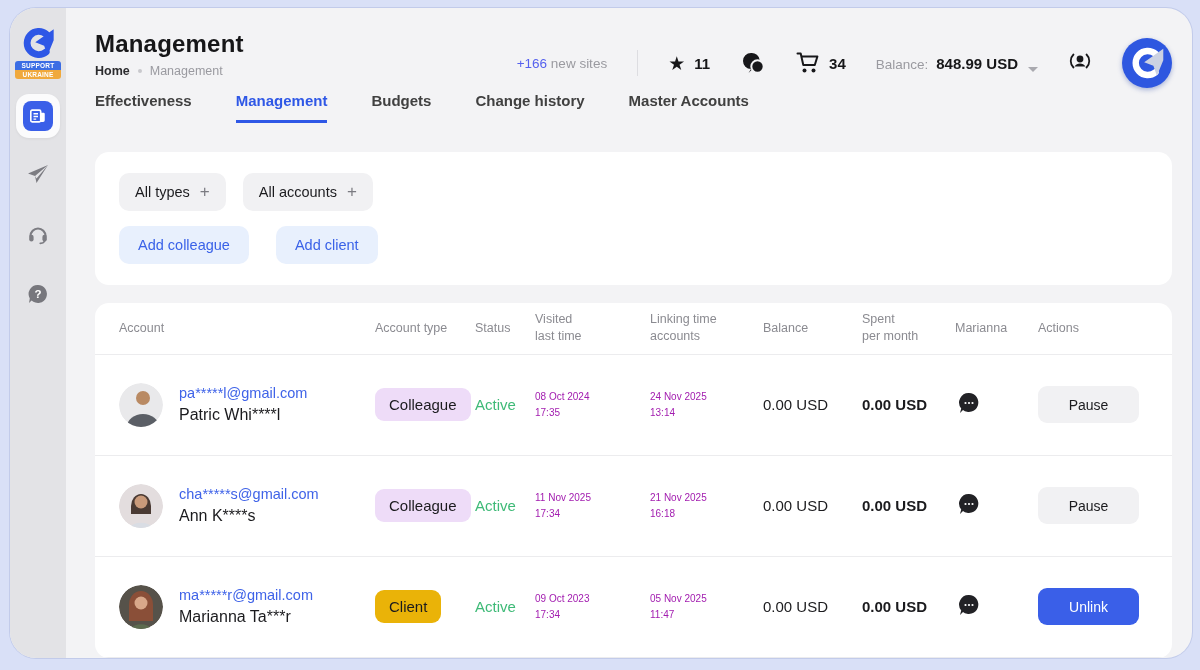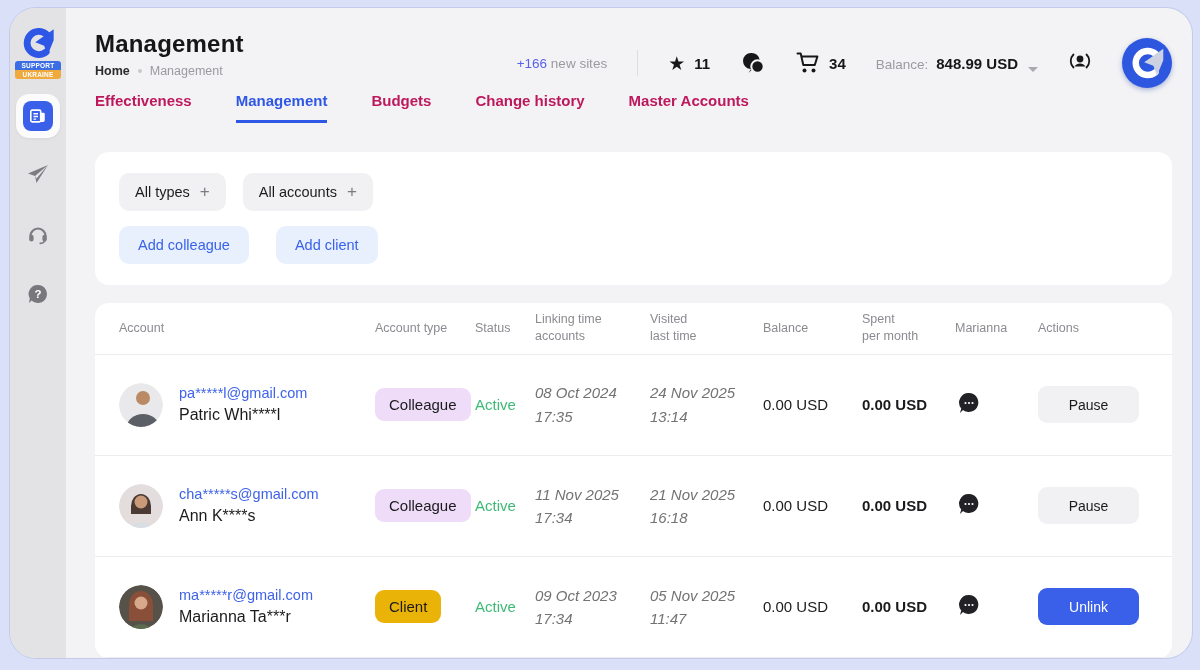--- a/index.html
+++ b/index.html
@@ -41,21 +41,21 @@
   .vdiv { width:1px; height:26px; background:#dddde1; }
   .stat { display:flex; align-items:center; gap:9px; font-size:15px; font-weight:bold; color:#161618; }
   .star-glyph { font-size:19px; line-height:1; }
   .balance { font-size:13.5px; color:#9a9aa0; display:flex; align-items:flex-end; gap:8px; }
   .balance b { color:#161618; font-size:15px; }
   .caret { width:0; height:0; border-left:5px solid transparent; border-right:5px solid transparent; border-top:5px solid #a9a9af; margin-left:2px; }
   .avatar-logo { width:50px; height:50px; border-radius:50%; background:#2e57e0; display:flex; align-items:center; justify-content:center; box-shadow:0 2px 5px rgba(30,60,160,.35); }
 
   
   .tabs { display:flex; gap:44px; height:40px; align-items:flex-start; }
-  .tab { font-size:15px; font-weight:bold; color:#be185d; padding-bottom:11px; cursor:pointer; }
+  .tab { font-size:15px; font-weight:bold; color:#404040; padding-bottom:11px; cursor:pointer; }
   .tab.active { color:#2e57e6; border-bottom:3px solid #2e57e6; }
 
   
   .card { background:#fff; border-radius:14px; }
   .filter-card { margin-top:20px; padding:21px 24px; }
   .chip-row { display:flex; gap:17px; }
   .chip { background:#f1f1f3; border:none; border-radius:10px; padding:0 16px; height:38px; display:flex; align-items:center; gap:10px; font-size:14.5px; color:#1b1b1e; font-family:inherit; cursor:pointer; }
   .chip .plus { color:#7b7b81; font-size:17px; }
   .btn-row { display:flex; gap:27px; margin-top:15px; }
   .soft-blue-btn { background:#e8f0fd; border:none; border-radius:10px; height:38px; padding:0 19px; font-size:14.5px; color:#3a62e8; font-family:inherit; cursor:pointer; }
@@ -67,21 +67,21 @@
   .th { font-size:12.5px; color:#8b8b91; white-space:pre-line; line-height:1.35; }
   .trow { height:104px; border-bottom:1px solid #ececee; }
   .acct { display:flex; align-items:center; gap:16px; }
   .avatar { width:44px; height:44px; border-radius:50%; overflow:hidden; flex:0 0 44px; }
   .email { font-size:14.5px; color:#3f63e8; cursor:pointer; }
   .uname { font-size:16px; color:#1b1b1e; margin-top:5px; }
   .badge { display:inline-block; padding:8px 14px; border-radius:9px; font-size:15px; color:#1b1b1e; }
   .badge.colleague { background:#eedcf8; }
   .badge.client { background:#eab308; }
   .status { font-size:15px; color:#3eba77; }
-  .dt { font-size:15px; color:#737373; white-space:pre-line; line-height:1.55;font-style:italic; }
+  .dt { font-size:10px; color:#a21caf; white-space:pre-line; line-height:1.55; }
   .bal { font-size:15px; color:#1b1b1e; }
   .spent { font-size:15px; font-weight:bold; color:#1b1b1e; }
   .msg-btn { background:none; border:none; cursor:pointer; width:28px; height:28px; padding:0; }
   .action-btn { width:101px; height:37px; border:none; border-radius:9px; font-size:14px; font-family:inherit; cursor:pointer; }
   .action-btn.pause { background:#f1f1f3; color:#1b1b1e; }
   .action-btn.unlink { background:#3a5fe8; color:#fff; }
 </style>
 </head>
 <body>
 
@@ -218,24 +218,24 @@
         <button class="soft-blue-btn">Add colleague</button>
         <button class="soft-blue-btn">Add client</button>
       </div>
     </section>
 
     <section class="card table-card">
       <div class="tgrid thead">
         <span class="th">Account</span>
         <span class="th">Account type</span>
         <span class="th">Status</span>
+        <span class="th">Visited
+last time</span>
         <span class="th">Linking time
 accounts</span>
-        <span class="th">Visited
-last time</span>
         <span class="th">Balance</span>
         <span class="th">Spent
 per month</span>
         <span class="th">Marianna</span>
         <span class="th">Actions</span>
       </div>
 
       <div class="tgrid trow">
         <div class="acct">
           <span class="avatar">

